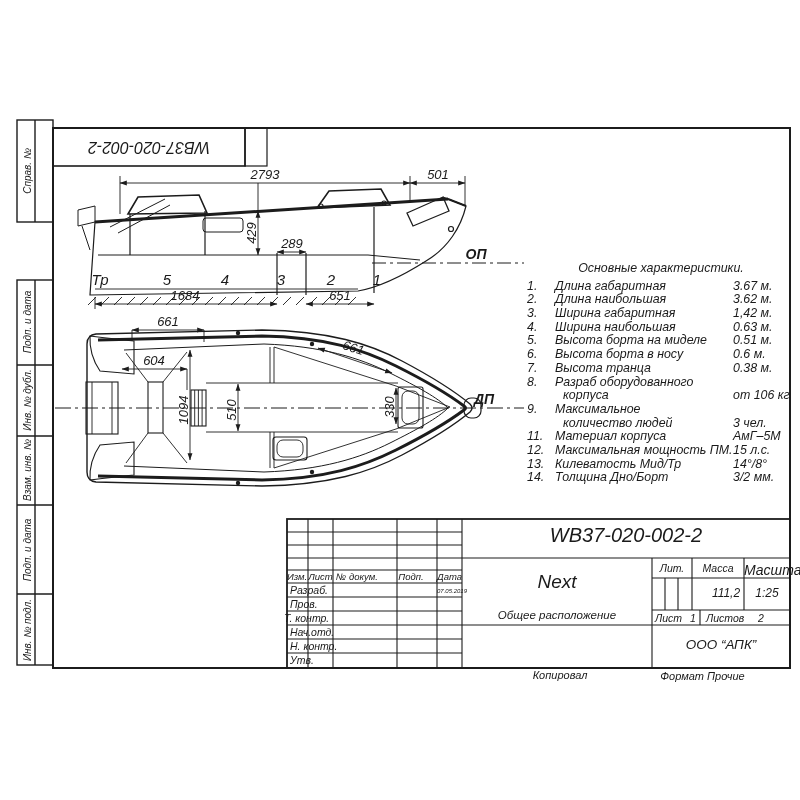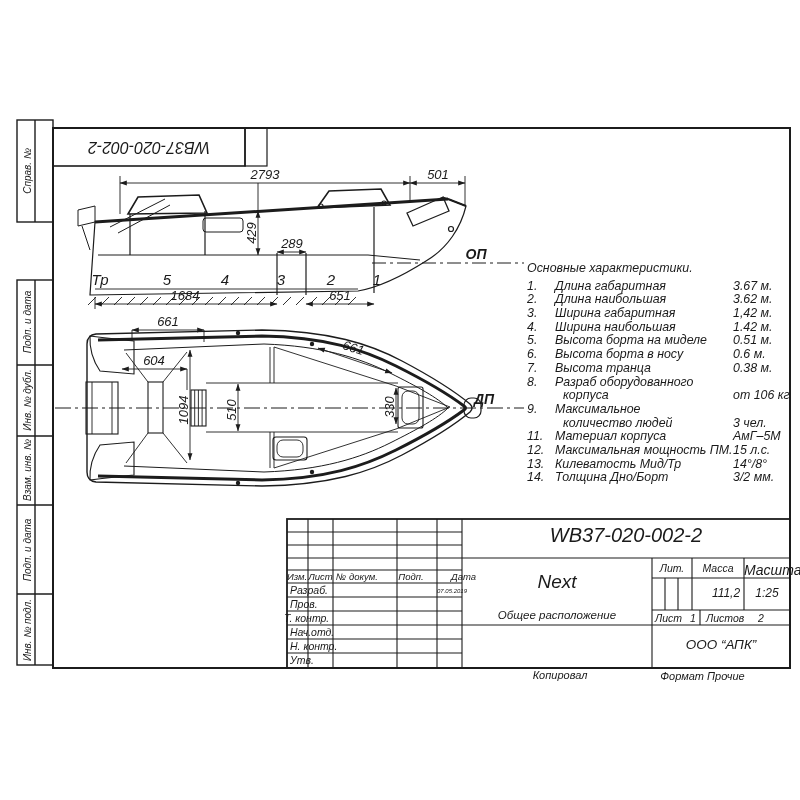--- a/index.html
+++ b/index.html
@@ -1,19 +1,19 @@
 <!DOCTYPE html>
 <html><head>
 <meta charset="utf-8">
 <style>
   html,body{margin:0;padding:0;background:#fff;}
   #stage{position:relative;width:800px;height:800px;background:#fff;overflow:hidden;
          font-family:"Liberation Sans",sans-serif;color:#1a1a1a;}
   svg{position:absolute;left:0;top:0;}
-  .abs{position:absolute;}
+  .abs{position:absolute;text-align:center;}
   
   #chars{left:527px;top:262px;width:268px;font-style:italic;font-size:12.4px;line-height:13.7px;}
   #chars .ttl{margin-bottom:4px;white-space:nowrap;}
   .crow{position:relative;height:13.7px;white-space:nowrap;}
   .crow.dbl{height:27.4px;}
   .crow .num{position:absolute;left:0;top:0;}
   .crow .nm{position:absolute;left:28px;top:0;}
   .crow .nm2{position:absolute;left:36px;top:13.7px;}
   .crow .val{position:absolute;left:206px;top:0;}
   .crow.dbl .val{top:13.7px;}
@@ -213,21 +213,21 @@
         <span class="val">3.62 м.</span>
       </div>
   <div class="crow">
         <span class="num">3.</span>
         <span class="nm">Ширина габаритная</span>
         <span class="val">1,42 м.</span>
       </div>
   <div class="crow">
         <span class="num">4.</span>
         <span class="nm">Ширина наибольшая</span>
-        <span class="val">1.42 м.</span>
+        <span class="val">0.63 м.</span>
       </div>
   <div class="crow">
         <span class="num">5.</span>
         <span class="nm">Высота борта на миделе</span>
         <span class="val">0.51 м.</span>
       </div>
   <div class="crow">
         <span class="num">6.</span>
         <span class="nm">Высота борта в носу</span>
         <span class="val">0.6 м.</span>
@@ -273,21 +273,21 @@
 
 <div>
   <div class="abs tb ctr" style="left:462px;top:524px;width:328px;font-size:20px;">WB37-020-002-2</div>
   <div class="abs tb ctr" style="left:462px;top:571px;width:190px;font-size:19px;">Next</div>
   <div class="abs tb ctr" style="left:462px;top:609px;width:190px;font-size:11.5px;">Общее расположение</div>
 
   <div class="abs tb ctr" style="left:287px;top:571px;width:19px;font-size:9.5px;">Изм.</div>
   <div class="abs tb ctr" style="left:308px;top:571px;width:25px;font-size:9.5px;">Лист</div>
   <div class="abs tb ctr" style="left:333px;top:571px;width:48px;font-size:9.5px;">№ докум.</div>
   <div class="abs tb ctr" style="left:397px;top:571px;width:28px;font-size:9.5px;">Подп.</div>
-  <div class="abs tb ctr" style="left:437px;top:571px;width:25px;font-size:9.5px;margin-left:14px;">Дата</div>
+  <div class="abs tb ctr" style="left:437px;top:571px;width:25px;font-size:9.5px;">Дата</div>
 
   <div class="abs tb" style="left:290px;top:584px;font-size:10.5px;">Разраб.</div>
   <div class="abs tb" style="left:290px;top:598px;font-size:10.5px;">Пров.</div>
   <div class="abs tb" style="left:284px;top:612px;font-size:10.5px;">Т. контр.</div>
   <div class="abs tb" style="left:290px;top:626px;font-size:10.5px;">Нач.отд.</div>
   <div class="abs tb" style="left:290px;top:640px;font-size:10.5px;">Н. контр.</div>
   <div class="abs tb" style="left:290px;top:654px;font-size:10.5px;">Утв.</div>
   <div class="abs tb ctr" style="left:437px;top:588px;width:25px;font-size:6px;">07.05.2019</div>
 
   <div class="abs tb ctr" style="left:652px;top:562px;width:40px;font-size:10.5px;">Лит.</div>

